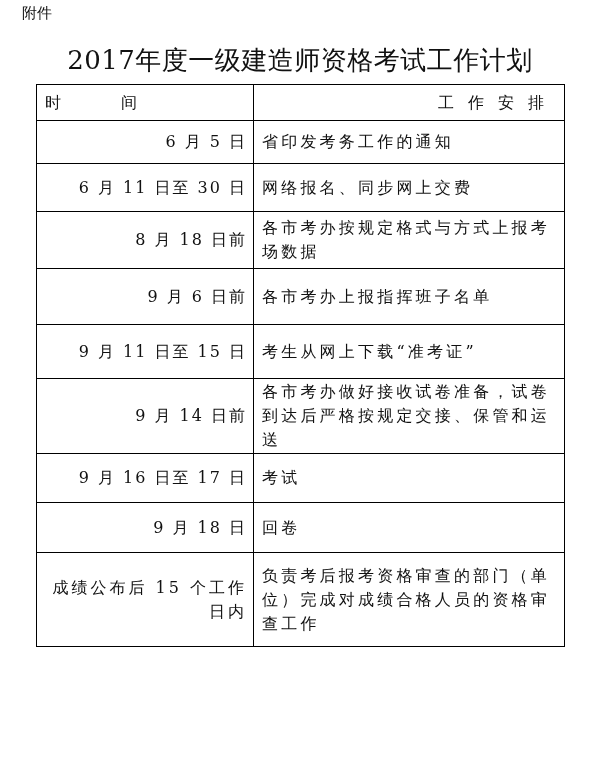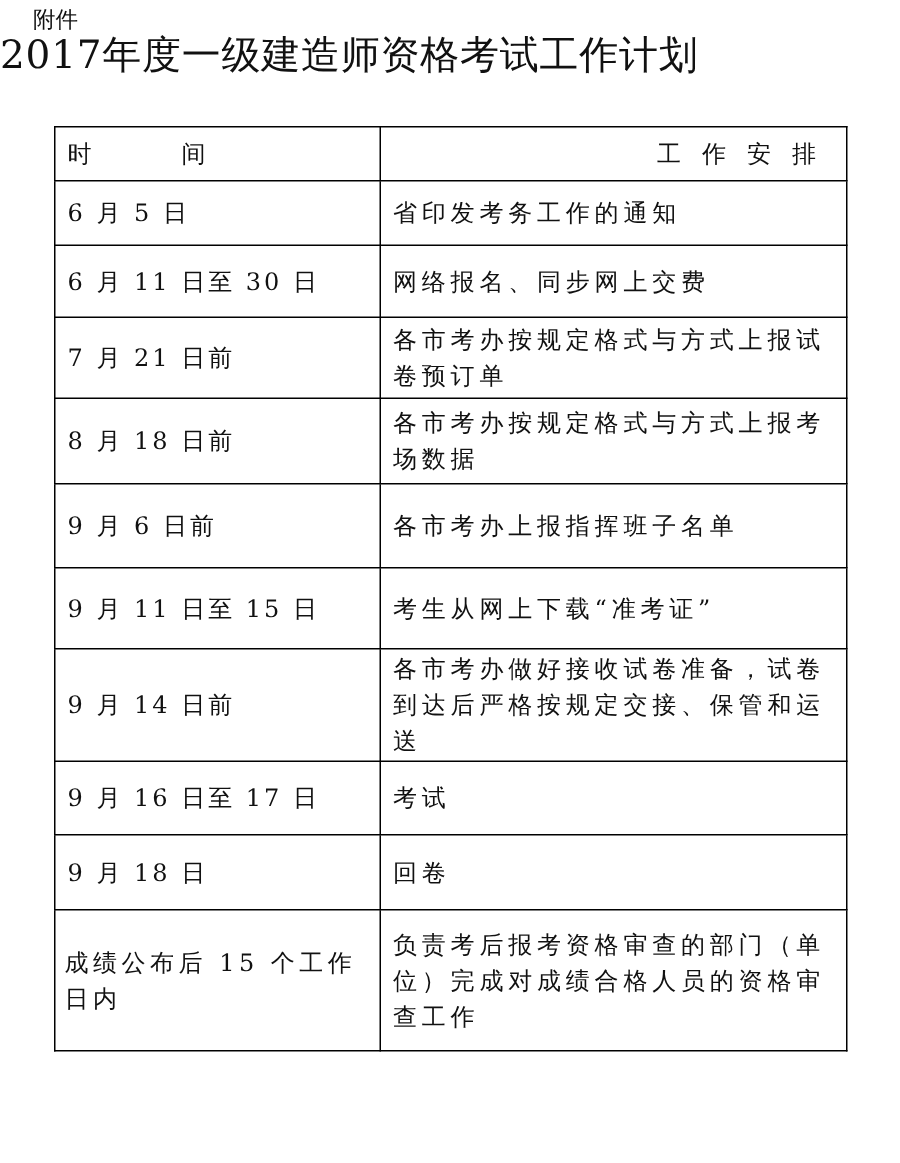--- a/index.html
+++ b/index.html
@@ -1,30 +1,30 @@
 <!DOCTYPE html>
 <html><head>
 <meta charset="utf-8">
 <style>
   html, body { margin: 0; padding: 0; background: #ffffff; }
   body { width: 600px; height: 775px; position: relative; overflow: hidden;
          font-family: "DejaVu Serif", "Liberation Serif", serif; color: #111; }
   .attach { position: absolute; left: 22px; top: 4px; font-size: 15px; font-weight: normal;
             font-family: "DejaVu Sans", "Liberation Sans", sans-serif; letter-spacing: 0px; }
-  .title { position: absolute; left: 0; width: 600px; top: 20px; 
+  .title { position: absolute; left: 0; width: 600px; top: 43px; text-align: center;
            font-size: 26px; letter-spacing: 0.5px; line-height: 34px; }
   table.plan { position: absolute; left: 36px; top: 84px; width: 528px;
                border-collapse: collapse; table-layout: fixed; }
   table.plan td, table.plan th { border: 1.5px solid #000; vertical-align: middle;
                font-size: 16px; line-height: 24px; font-weight: normal; padding: 0 6px 0 8px; }
   table.plan col.c1 { width: 217px; }
   table.plan col.c2 { width: 311px; }
   th.h1 { text-align: left; padding-left: 62px; word-spacing: 0; margin-top: 32px; }
   th.h2 { text-align: right; letter-spacing: 14px; }
-  td.time { padding-left: 12px; letter-spacing: 2px; }
+  td.time { padding-left: 12px; letter-spacing: 2px; text-align: right; }
   td.time.wrap { padding-left: 6px; letter-spacing: 3px; }
   td.work { letter-spacing: 3.2px; padding-left: 8px; }
   .gap { display: inline-block; width: 60px; }
 </style>
 </head>
 <body>
 
 <div class="attach">附件</div>
 <div class="title">2017年度一级建造师资格考试工作计划</div>
 
@@ -38,24 +38,20 @@
     <th class="h1"><span>时</span><span class="gap"></span><span>间</span></th>
     <th class="h2">工作安排</th>
   </tr>
   <tr style="height:43px">
     <td class="time">6 月 5 日</td>
     <td class="work">省印发考务工作的通知</td>
   </tr>
   <tr style="height:48px">
     <td class="time">6 月 11 日至 30 日</td>
     <td class="work">网络报名、同步网上交费</td>
-  </tr>
-  <tr style="height:54px">
-    <td class="time">7 月 21 日前</td>
-    <td class="work">各市考办按规定格式与方式上报试卷预订单</td>
   </tr>
   <tr style="height:57px">
     <td class="time">8 月 18 日前</td>
     <td class="work">各市考办按规定格式与方式上报考场数据</td>
   </tr>
   <tr style="height:56px">
     <td class="time">9 月 6 日前</td>
     <td class="work">各市考办上报指挥班子名单</td>
   </tr>
   <tr style="height:54px">

